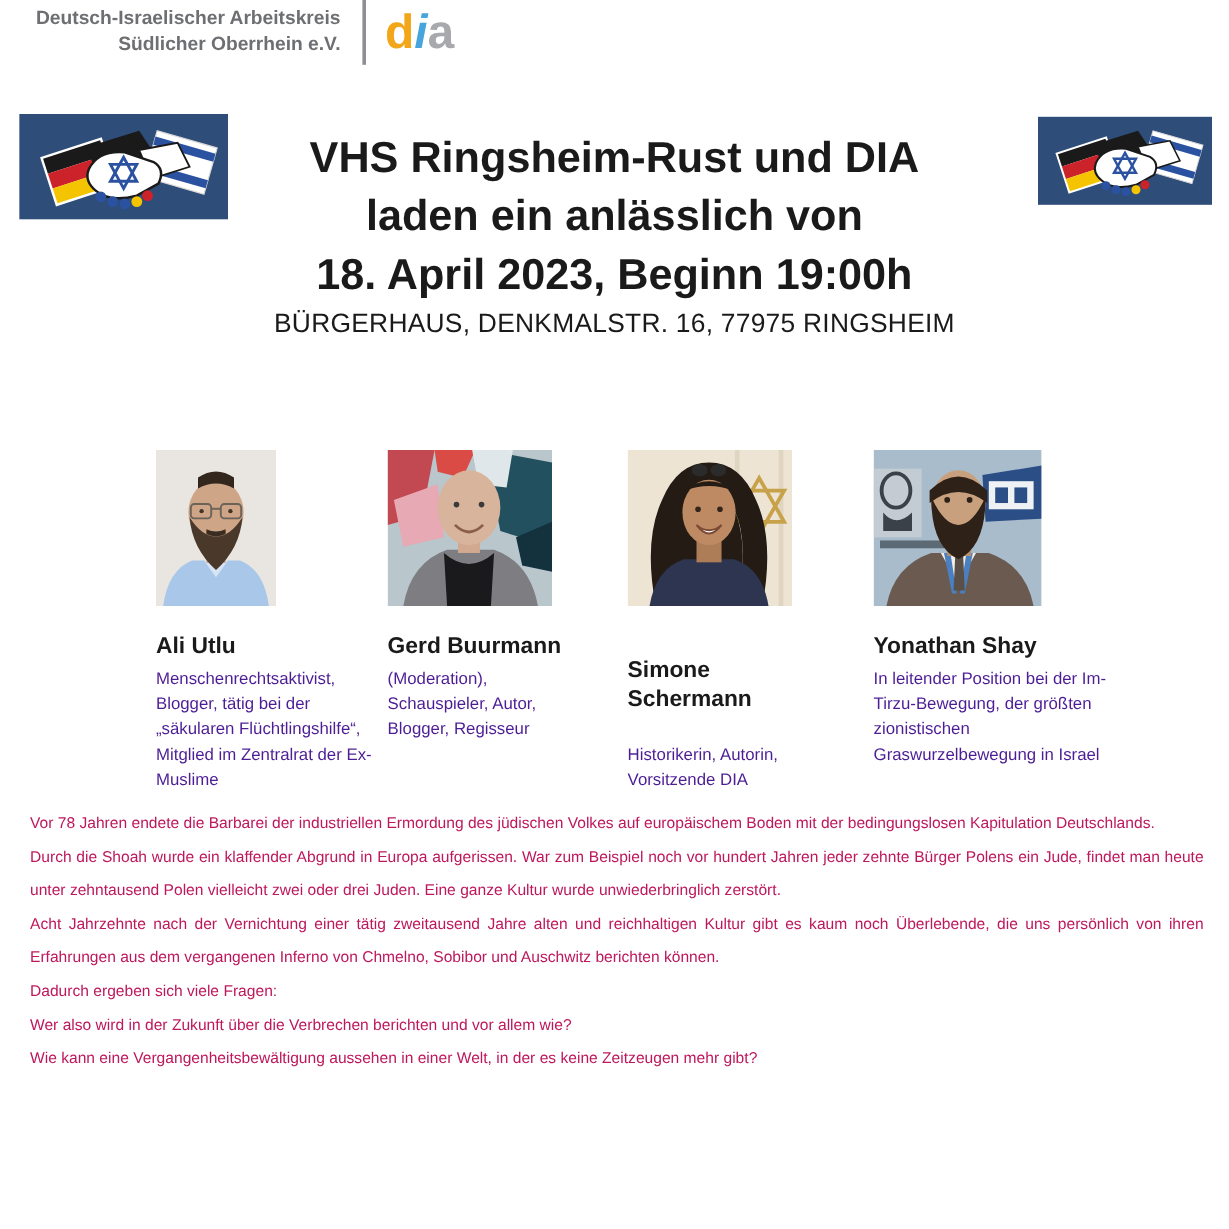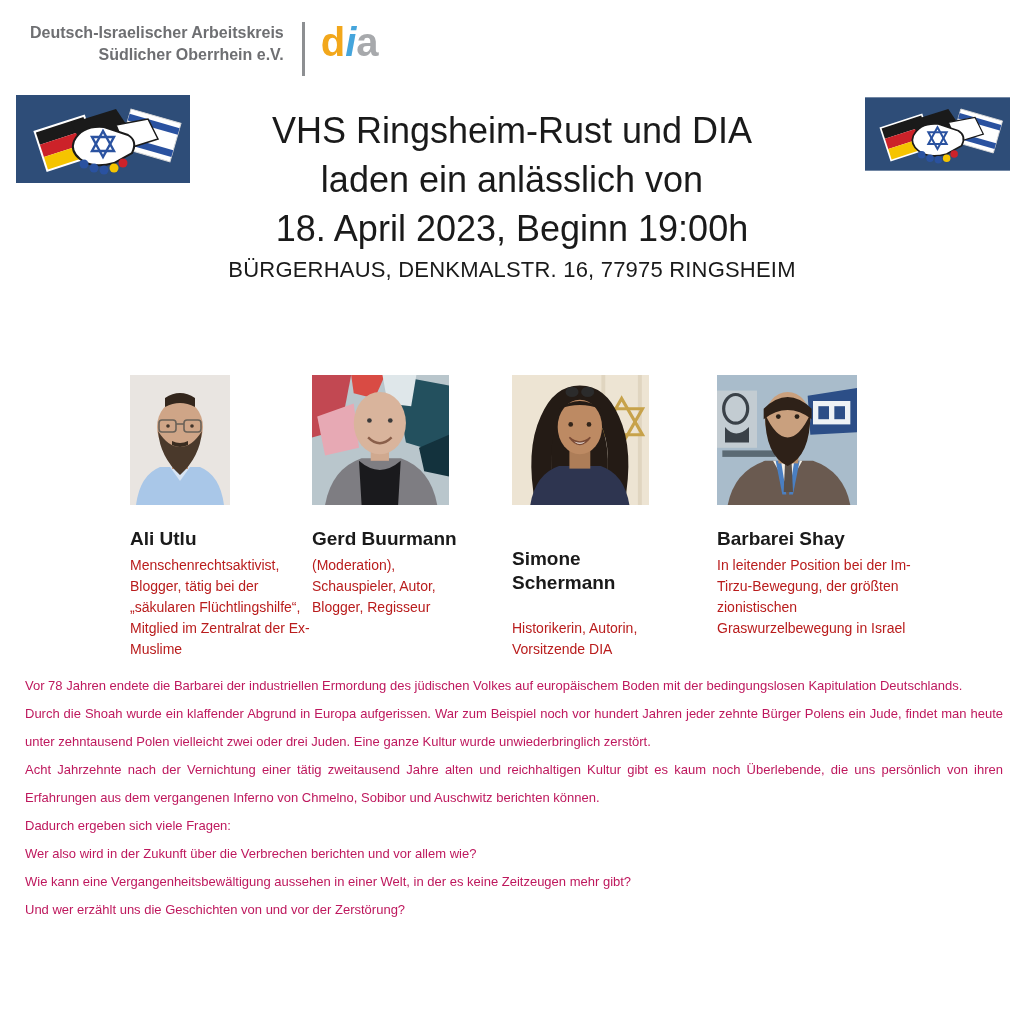--- a/index.html
+++ b/index.html
@@ -2,52 +2,52 @@
 <html><head>
 <meta charset="utf-8">
 <style>
   html,body { margin:0; padding:0; background:#ffffff; }
   .flyer {
     position:relative; width:1024px; height:1024px; background:#ffffff;
     font-family:"Liberation Sans", sans-serif; color:#1a1a1a; overflow:hidden;
   }
 
   
-  .logo-block { position:absolute; top:22px; left:30px; display:flex; }
+  .logo-block { position:absolute; top:0; left:30px; display:flex; align-items:center; }
   .logo-org { text-align:right; font-weight:bold; font-size:16px; line-height:22px; color:#6e6f72; }
   .logo-divider { width:3px; height:54px; background:#8d8f92; margin:0 16px 0 18px; }
   .logo-acronym { font-size:40px; font-weight:bold; line-height:40px; letter-spacing:0px; }
   .logo-acronym .d { color:#f2a71b; }
   .logo-acronym .i { color:#45a5dc; font-style:italic; }
   .logo-acronym .a { color:#a7a9ac; }
 
   
   .handshake { position:absolute; display:block; }
   .handshake.left  { left:16px;  top:95px; width:174px; height:88px; }
   .handshake.right { left:865px; top:93px; width:145px; height:82px; }
 
   
   .title-block { position:absolute; top:106px; left:0; width:1024px; text-align:center; }
-  .title-line   { font-size:36px; line-height:49px; font-weight:normal; }
+  .title-line   { font-size:36px; line-height:49px; font-weight:bold; }
   .title-quote  { font-size:37px; line-height:49px; font-weight:bold; }
   .title-venue  { font-size:22px; line-height:34px; font-weight:normal; letter-spacing:0.2px; }
 
   
   .speakers { position:absolute; top:375px; left:130px; display:flex; }
   .speaker { display:flex; flex-direction:column; align-items:flex-start; }
-  .speaker.c1 { width:182px; }
+  .speaker.c1 { width:182px; margin-right:11px; }
   .speaker.c2 { width:165px; margin-right:35px; }
   .speaker.c3 { width:170px; margin-right:35px;justify-content:space-between; }
   .speaker.c4 { width:195px; }
   .portrait { display:block; }
   .speaker.c1 .portrait { width:100px; height:130px; }
   .speaker.c2 .portrait, .speaker.c3 .portrait { width:137px; height:130px; }
   .speaker.c4 .portrait { width:140px; height:130px; }
   .speaker-name { font-size:19px; font-weight:bold; line-height:24px; margin-top:22px; }
-  .speaker-desc { font-size:14px; line-height:21px; margin-top:4px; color:#b91c1c; }
+  .speaker-desc { font-size:14px; line-height:21px; margin-top:4px; color:#4c1d95; }
 
   
   .body-text { position:absolute; top:672px; left:25px; width:978px;
                font-size:13px; line-height:28px; color:#be185d; }
   .body-text .para { text-align:justify; }
   .body-text .qline { text-align:left; }
 </style>
 </head>
 <body>
 
@@ -214,29 +214,28 @@
         <path d="M44,66 L49,92 L52,92 L48,66 Z" fill="#4a7fc1"></path>
         <path d="M62,66 L57,92 L54,92 L58,66 Z" fill="#4a7fc1"></path>
         <polygon points="51,68 56,68 57,90 50,90" fill="#5a5048"></polygon>
         <rect x="46" y="52" width="15" height="16" fill="#b8906c"></rect>
         <ellipse cx="53" cy="34" rx="17" ry="21" fill="#c9a07e"></ellipse>
         <path d="M36,30 Q36,62 53,70 Q70,62 70,30 Q62,48 53,48 Q44,48 36,30 Z" fill="#2e2118"></path>
         <path d="M35,26 Q53,8 71,26 L71,34 Q53,20 35,34 Z" fill="#2e2118"></path>
         <circle cx="46" cy="32" r="1.8" fill="#2b2118"></circle>
         <circle cx="60" cy="32" r="1.8" fill="#2b2118"></circle>
       </svg>
-      <div class="speaker-name">Barbarei Shay</div>
+      <div class="speaker-name">Yonathan Shay</div>
       <div class="speaker-desc">In leitender Position bei der Im-Tirzu-Bewegung, der größten zionistischen Graswurzelbewegung in Israel</div>
     </div>
 
   </div>
 
   <div class="body-text">
     <div class="para">Vor 78 Jahren endete die Barbarei der industriellen Ermordung des jüdischen Volkes auf europäischem Boden mit der bedingungslosen Kapitulation Deutschlands.</div>
     <div class="para">Durch die Shoah wurde ein klaffender Abgrund in Europa aufgerissen. War zum Beispiel noch vor hundert Jahren jeder zehnte Bürger Polens ein Jude, findet man heute unter zehntausend Polen vielleicht zwei oder drei Juden. Eine ganze Kultur wurde unwiederbringlich zerstört.</div>
     <div class="para">Acht Jahrzehnte nach der Vernichtung einer tätig zweitausend Jahre alten und reichhaltigen Kultur gibt es kaum noch Überlebende, die uns persönlich von ihren Erfahrungen aus dem vergangenen Inferno von Chmelno, Sobibor und Auschwitz berichten können.</div>
     <div class="qline">Dadurch ergeben sich viele Fragen:</div>
     <div class="qline">Wer also wird in der Zukunft über die Verbrechen berichten und vor allem wie?</div>
     <div class="qline">Wie kann eine Vergangenheitsbewältigung aussehen in einer Welt, in der es keine Zeitzeugen mehr gibt?</div>
-    <div class="qline">Und wer erzählt uns die Geschichten von und vor der Zerstörung?</div>
   </div>
 
 </div>
 
 </body></html>

